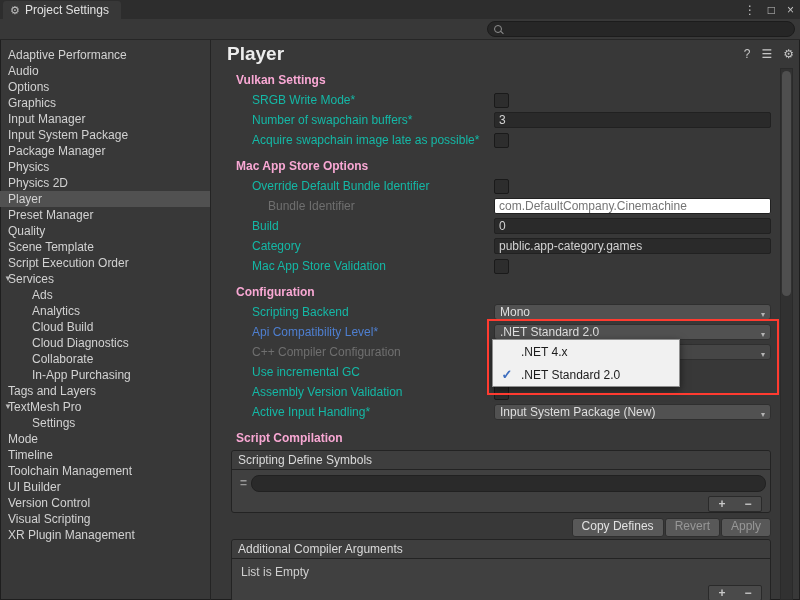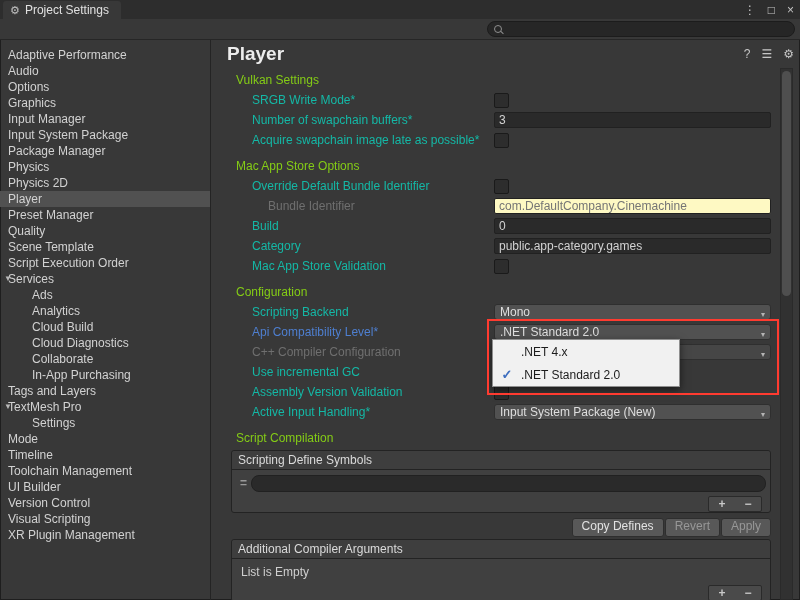--- a/index.html
+++ b/index.html
@@ -29,32 +29,32 @@
   .sb-item{height:16px;line-height:16px;padding-left:8px;position:relative;white-space:nowrap;cursor:default;}
   .sb-item.indent{padding-left:32px;}
   .sb-item.selected{background:#515151;}
   .tri{position:absolute;left:2px;top:0;width:12px;text-align:center;font-size:8px;color:#B8B8B8;}
   .main{flex:1;position:relative;overflow:hidden;}
   .main-header{height:28px;display:flex;align-items:center;padding:0 6px 0 16px;}
   .ptitle{font-size:19px;font-weight:bold;color:#EDEDED;}
   .hdr-icons{margin-left:auto;display:flex;gap:11px;color:#C6C6C6;font-size:12px;align-items:center;}
   
   .content{position:relative;}
-  .sec-h{height:20px;line-height:20px;padding-left:25px;font-weight:normal;color:#84cc16;margin-top:6px;}
+  .sec-h{height:20px;line-height:20px;padding-left:25px;font-weight:bold;color:#f9a8d4;margin-top:6px;}
   .sec-h.first{margin-top:2px;}
   .row{height:20px;display:flex;align-items:center;padding-left:41px;position:relative;}
   .lbl{width:242px;flex:none;overflow:hidden;white-space:nowrap;color:#14b8a6;}
   .lbl.sub{padding-left:16px;width:226px;}
   .lbl.disabled{color:#6F6F6F;}
   .lbl.blue{color:#4E7FD0;}
   .field-area{width:277px;flex:none;display:flex;align-items:center;}
   .cb{width:13px;height:13px;background:#2D2D2D;border:1px solid #1A1A1A;border-radius:2px;flex:none;}
   .tfield{width:100%;box-sizing:border-box;height:16px;background:#2A2A2A;border:1px solid #212121;border-radius:2px;
           color:#D2D2D2;font:12px "Liberation Sans",sans-serif;padding:0 4px;outline:none;}
-  .tfield.dim{color:#757575;background:#fef9c3;}
+  .tfield.dim{color:#757575;background:#ffffff;}
   .dd{width:277px;box-sizing:border-box;height:16px;background:#515151;border:1px solid #2F2F2F;border-radius:3px;
       display:flex;align-items:flex-end;padding:0 5px;color:#DFDFDF;cursor:default;}
   .dd .arrow{margin-left:auto;font-size:8px;color:#B4B4B4;}
   .dd.disabled{background:#464646;color:#7A7A7A;}
   
   .red-box{position:absolute;left:276px;top:-3px;width:292px;height:76px;border:2px solid #FF3B30;
            box-sizing:border-box;z-index:30;pointer-events:none;}
   .popup{position:absolute;left:281px;top:17px;width:186px;background:#F1F1F1;border:1px solid #8F8F8F;
          box-shadow:0 3px 8px rgba(0,0,0,.55);z-index:25;}
   .popup-item{height:23px;display:flex;align-items:center;color:#1C1C1C;cursor:default;}

